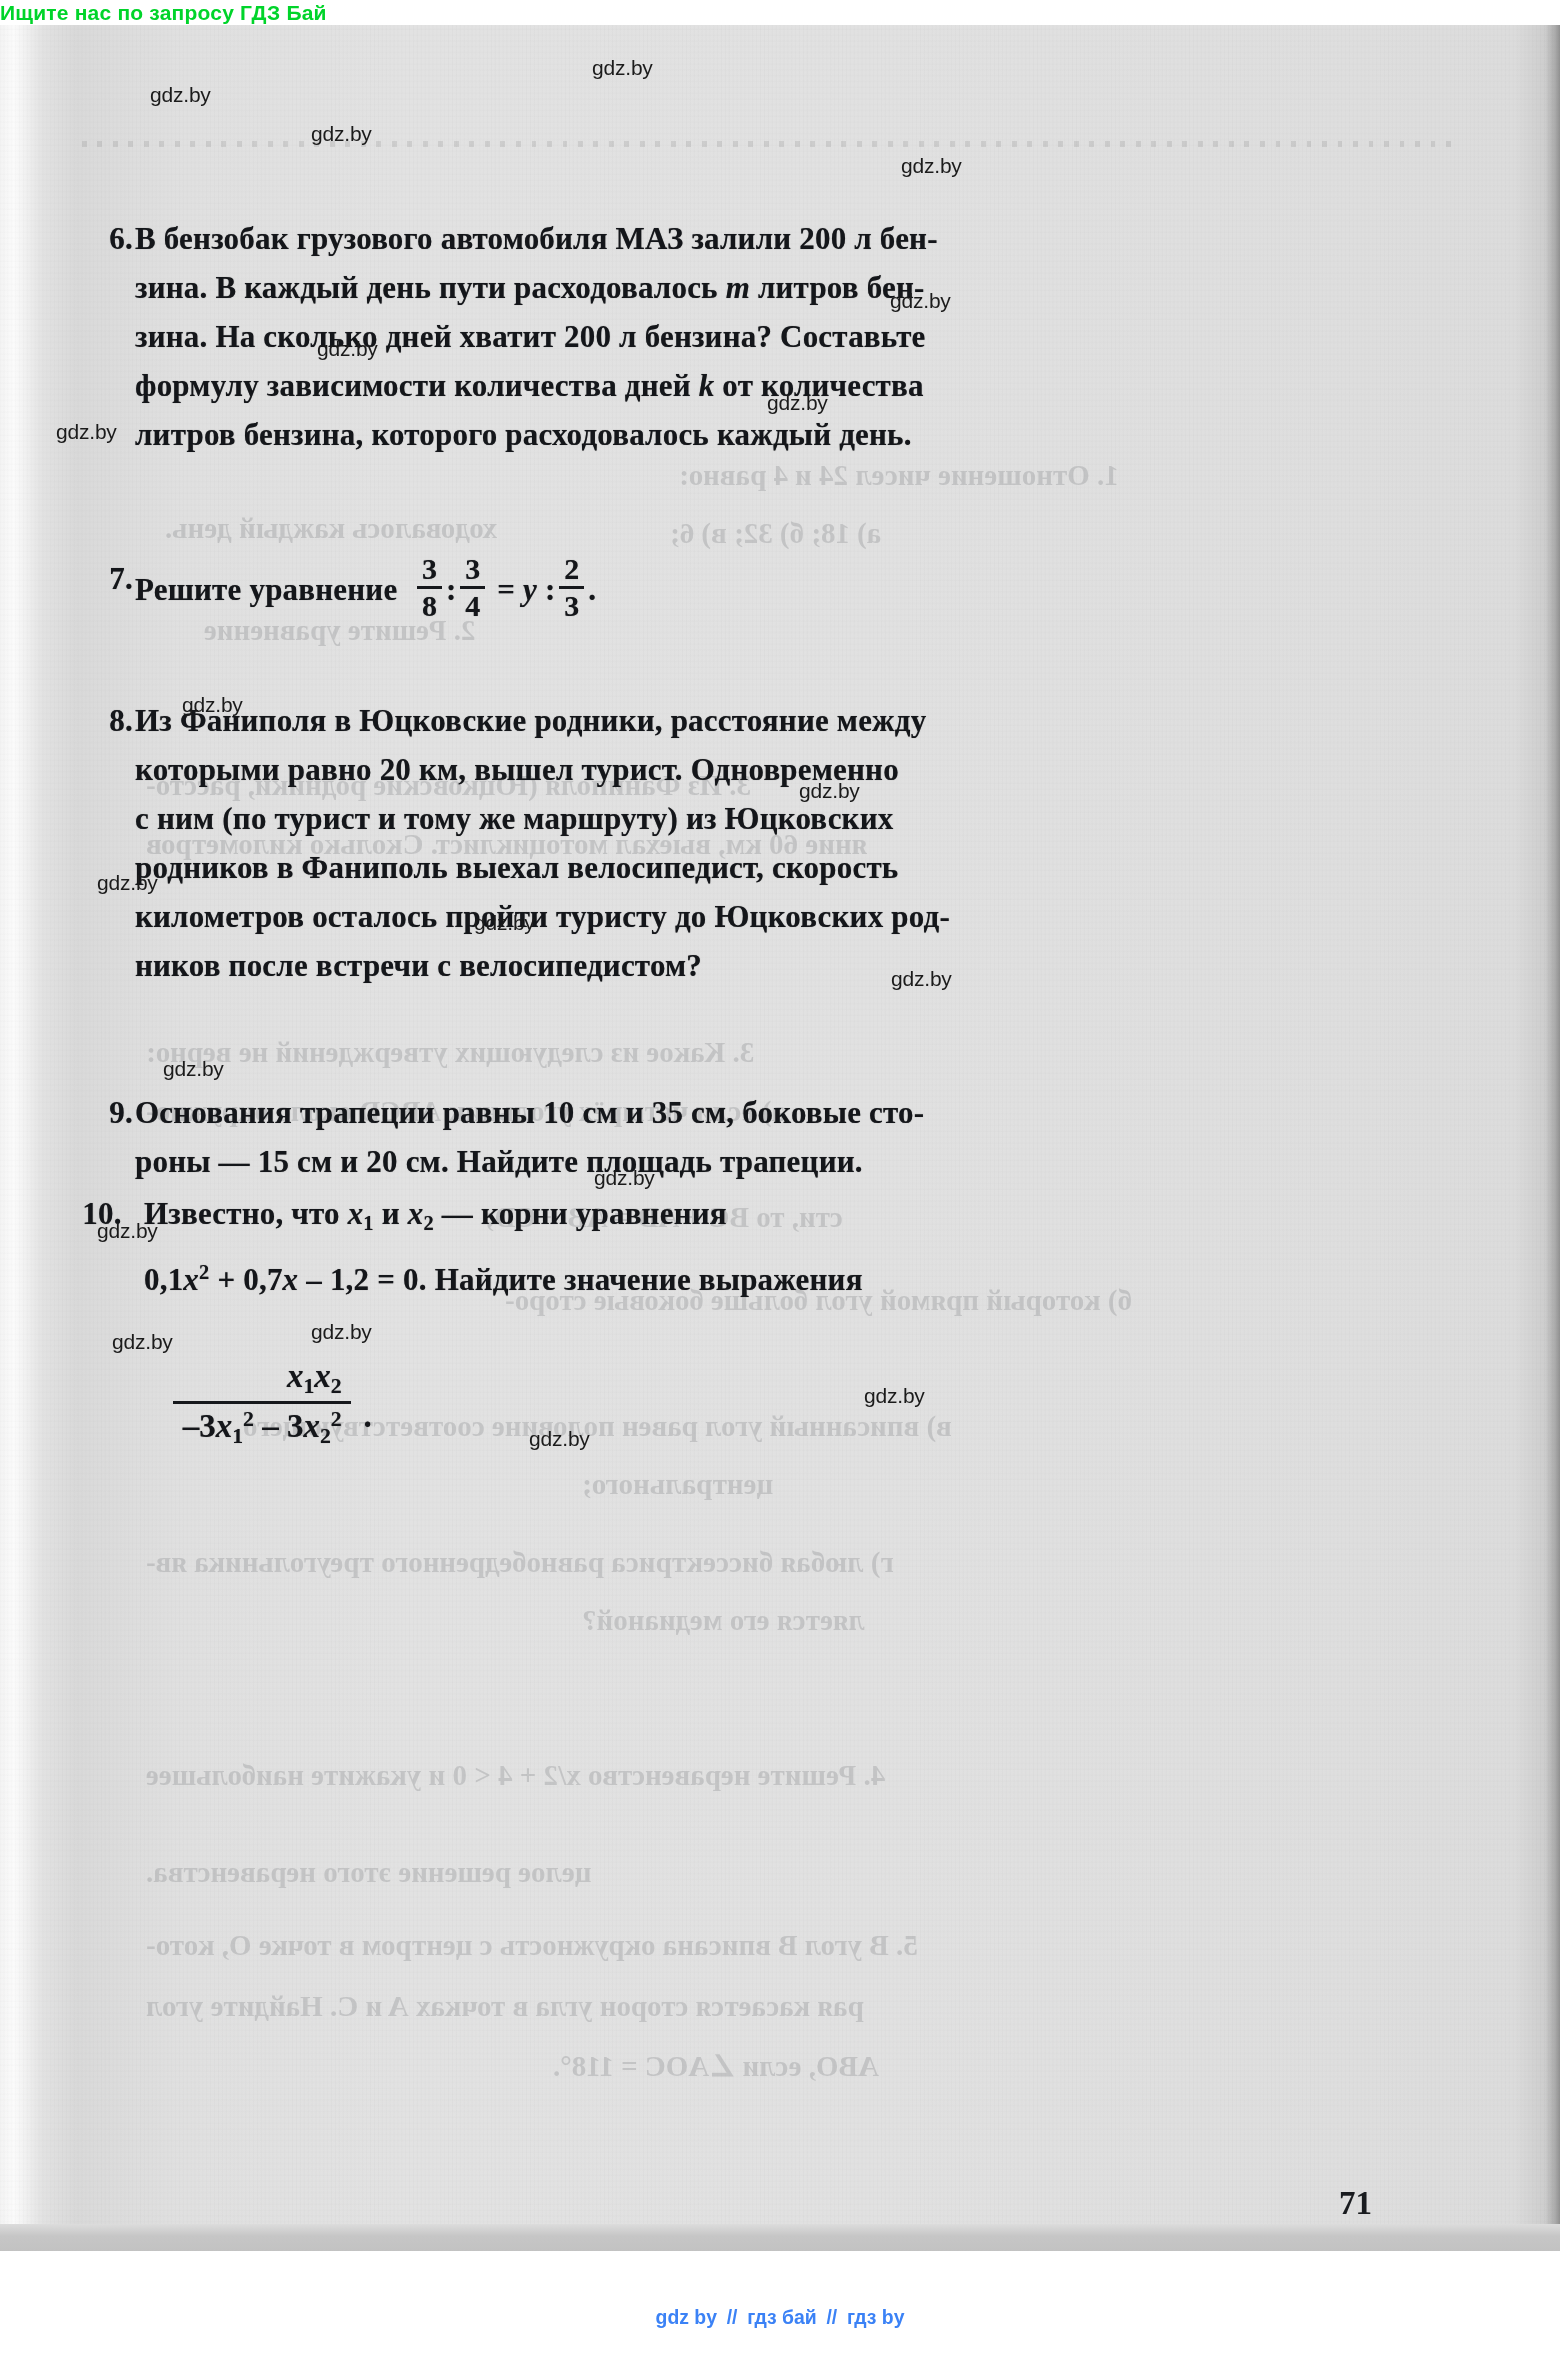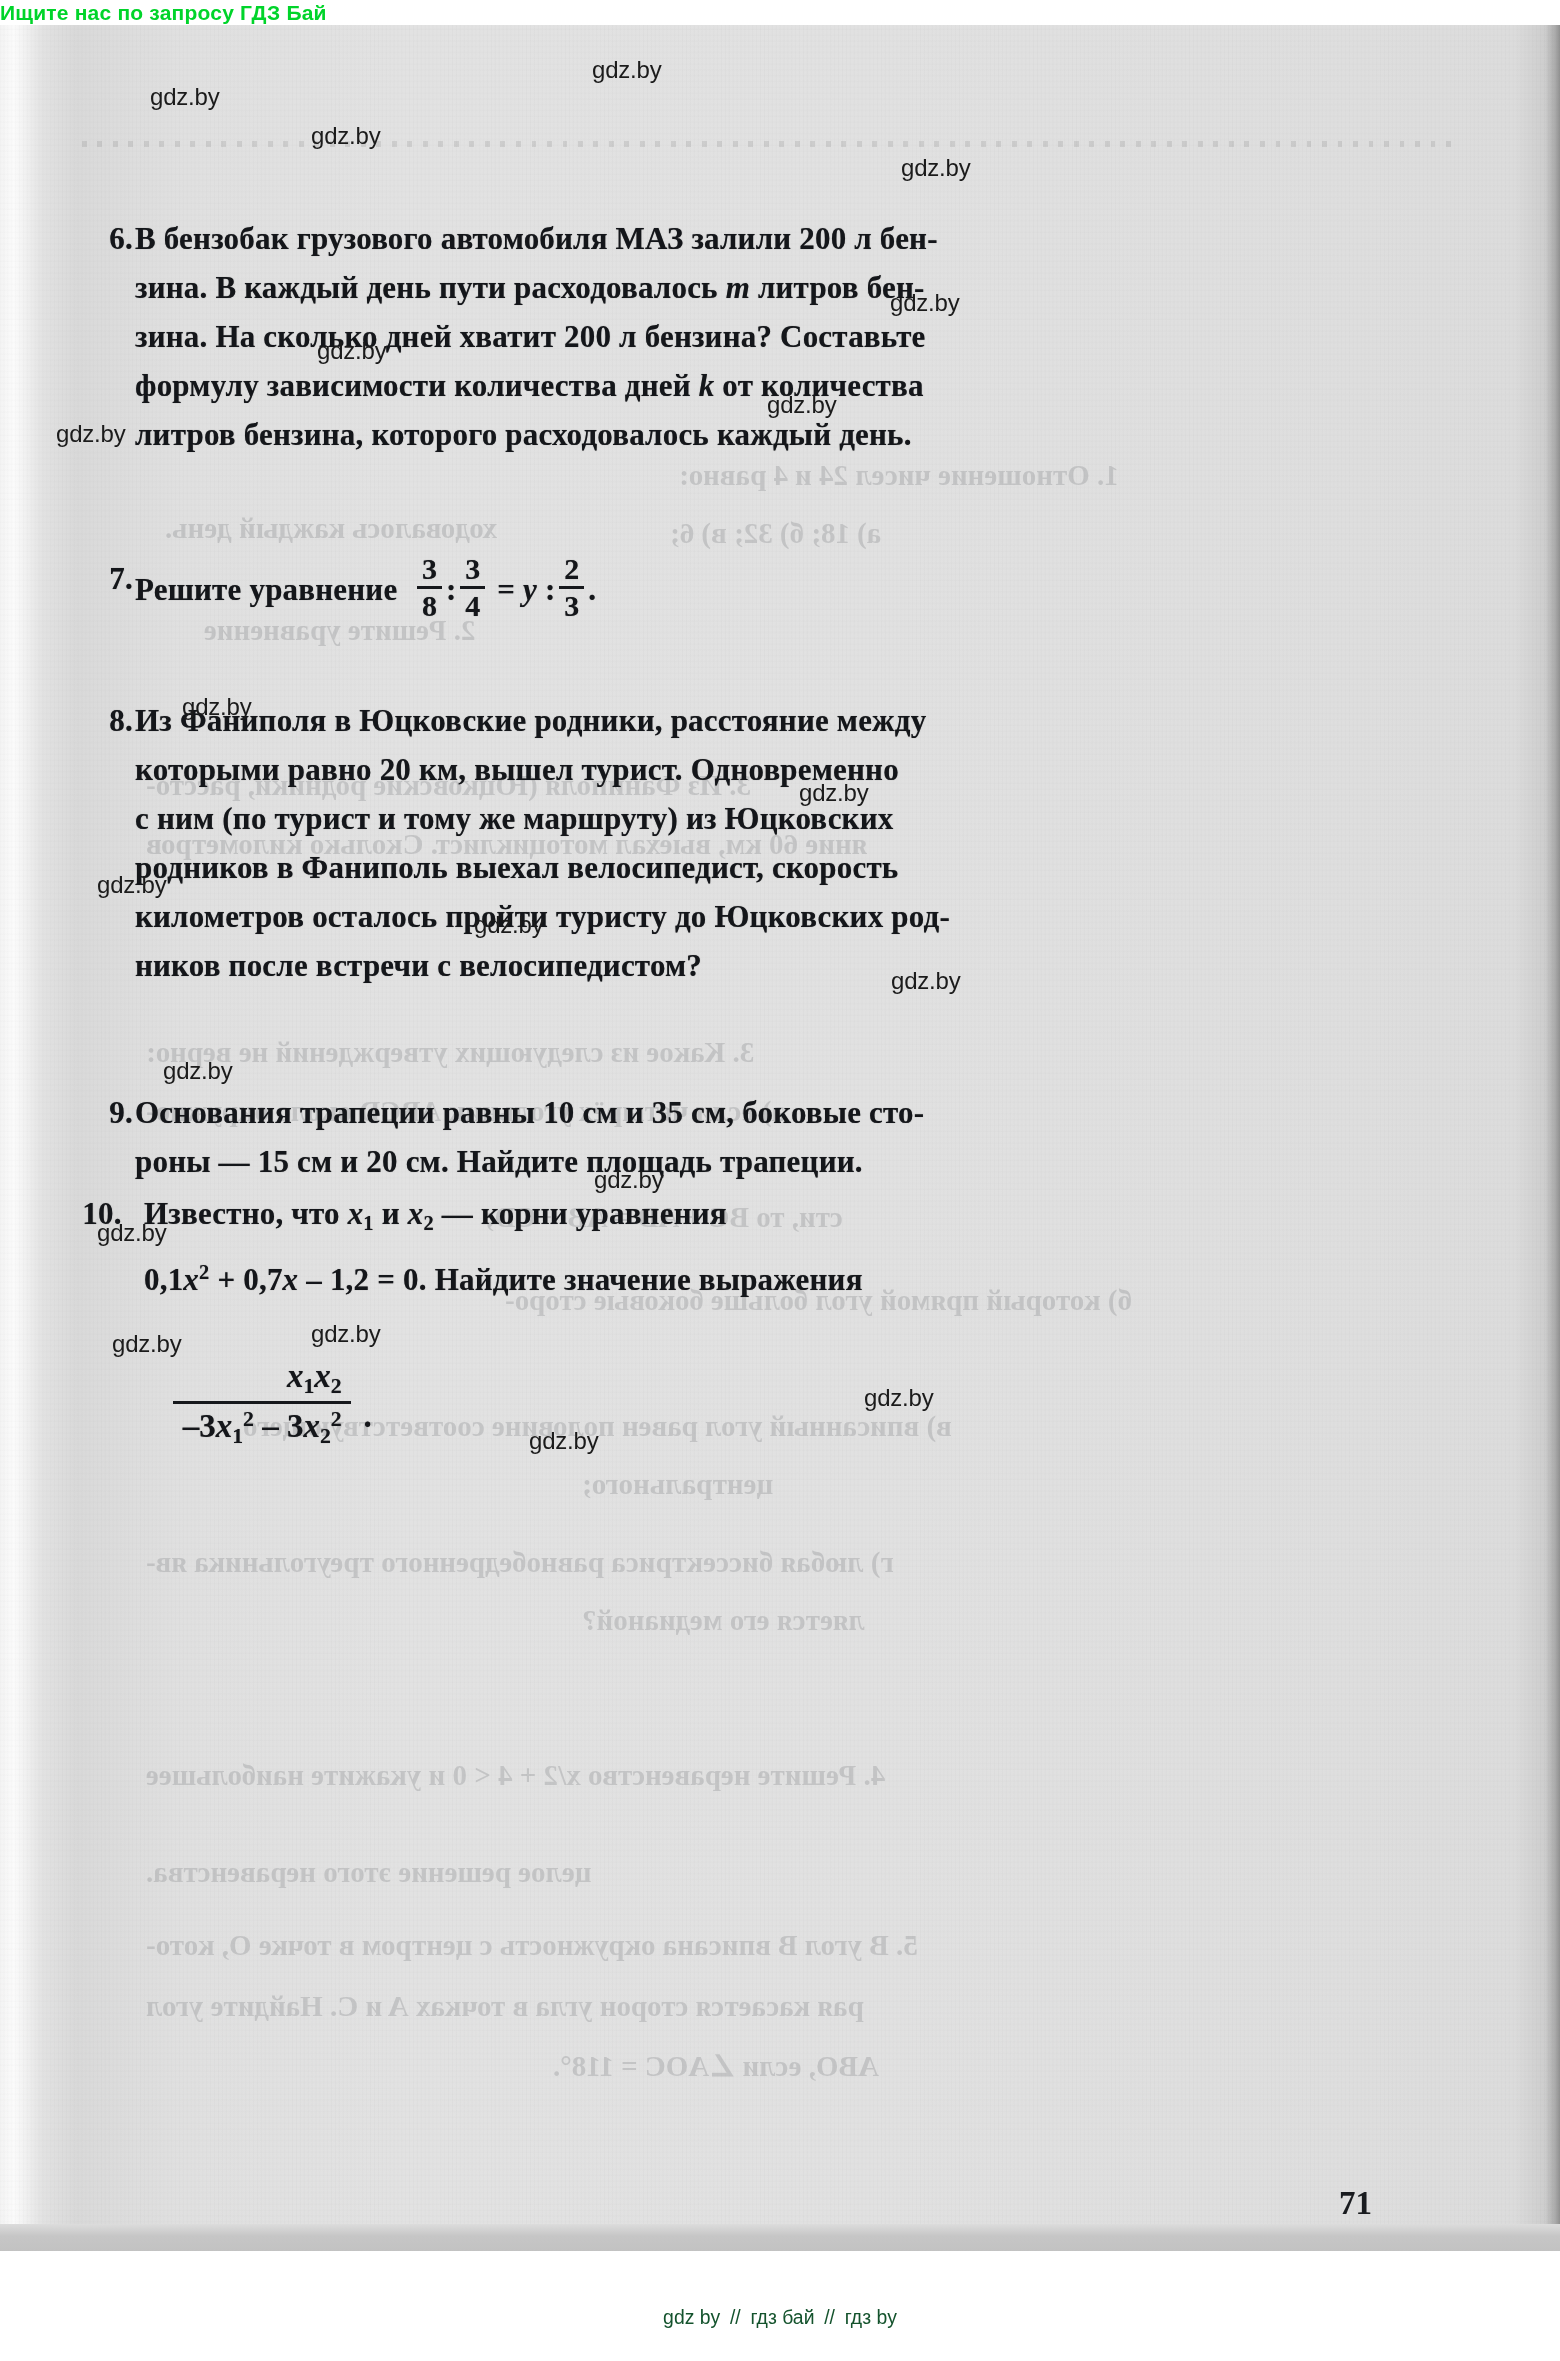--- a/index.html
+++ b/index.html
@@ -185,21 +185,21 @@
     white-space: nowrap;
     pointer-events: none;
     filter: blur(0.3px);
   }
 
   
   .wm {
     position: absolute;
     font-family: "Liberation Sans", sans-serif;
     font-weight: 400;
-    font-size: 24px;
+    font-size: 21px;
     color: #1b1b1b;
     white-space: nowrap;
     letter-spacing: -0.2px;
   }
 
   
   #footer-links {
     position: absolute;
     left: 0;
     top: 2298px;
@@ -207,21 +207,21 @@
     height: 64px;
     background: #ffffff;
     text-align: center;
     font-family: "Liberation Sans", sans-serif;
     font-size: 19.4px;
     font-weight: 400;
     color: #2222dd;
     line-height: 39px;
     white-space: nowrap;
   }
-  #footer-links span { color: #14532d; }
+  #footer-links span { color: #3b82f6; font-weight: bold; }
   #footer-links .sep { padding: 0 9.7px; }
 </style>
 </head>
 <body>
 
 <div id="promo-banner">Ищите нас по запросу ГДЗ Бай</div>
 
 <div id="page-sheet">
 
   <div id="paper-grain"></div>

